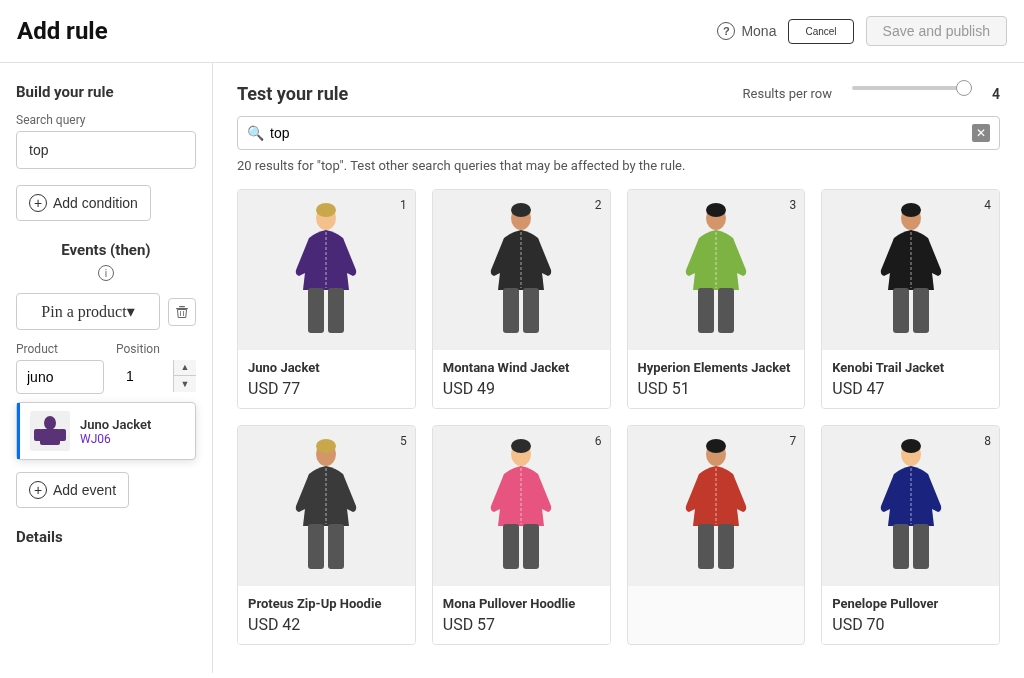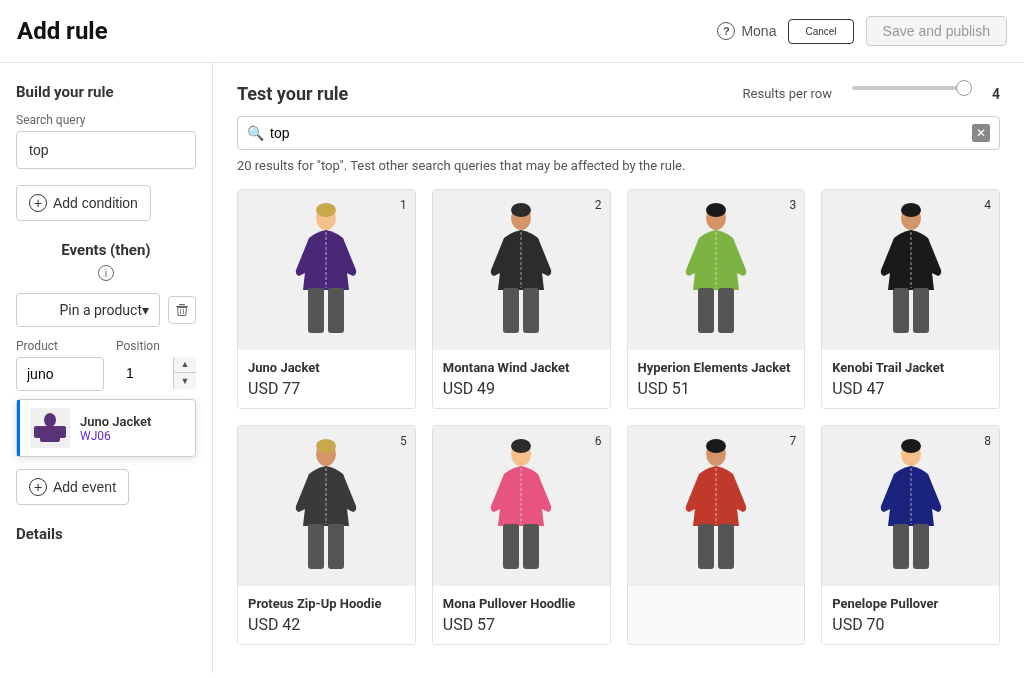--- a/index.html
+++ b/index.html
@@ -26,21 +26,21 @@
     .search-query-wrapper { margin-bottom: 16px; }
 
     .add-condition-btn { display: flex; align-items: center; gap: 6px; background: none; border: none; cursor: pointer; color: #333; font-size: 14px; padding: 8px 12px; border: 1px solid #ccc; border-radius: 4px; }
     .plus-circle { width: 18px; height: 18px; border: 1.5px solid #333; border-radius: 50%; display: inline-flex; align-items: center; justify-content: center; font-size: 14px; line-height: 1; }
 
     .events-header { display: flex; align-items: center; gap: 6px; margin-top: 20px; margin-bottom: 12px; flex-direction: column; }
     .events-title { font-size: 15px; font-weight: 700; }
     .info-circle { width: 16px; height: 16px; border: 1.5px solid #666; border-radius: 50%; display: inline-flex; align-items: center; justify-content: center; font-size: 10px; color: #666; cursor: pointer; }
 
     .event-row { display: flex; align-items: center; gap: 8px; margin-bottom: 12px; }
-    .event-select { flex: 1; border: 1px solid #ccc; border-radius: 4px; padding: 8px 10px; font-size: 14px; background: #fff; display: flex; align-items: center; justify-content: flex-end; cursor: pointer; }
+    .event-select { flex: 1; border: 1px solid #ccc; border-radius: 4px; padding: 8px 10px; font-size: 16px; background: #fff; display: flex; align-items: center; justify-content: center; cursor: pointer; font-family: Liberation Serif, serif; }
     .trash-icon { width: 28px; height: 28px; border: 1px solid #ccc; border-radius: 4px; display: flex; align-items: center; justify-content: center; cursor: pointer; color: #666; font-size: 14px; }
 
     .product-position-row { display: flex; gap: 12px; margin-bottom: 8px; }
     .product-field { flex: 1; }
     .position-field { width: 80px; }
     .field-input { width: 100%; border: 1px solid #ccc; border-radius: 4px; padding: 8px 10px; font-size: 14px; }
     .position-input-wrap { display: flex; align-items: center; }
     .position-number { flex: 1; border: none; border-right: 1px solid #ccc; padding: 8px 10px; font-size: 14px; width: 40px; }
     .spinner-btns { display: flex; flex-direction: column; width: 22px; }
     .spinner-btn { height: 16px; border: none; background: #f5f5f5; cursor: pointer; font-size: 9px; display: flex; align-items: center; justify-content: center; color: #555; line-height: 1; }

